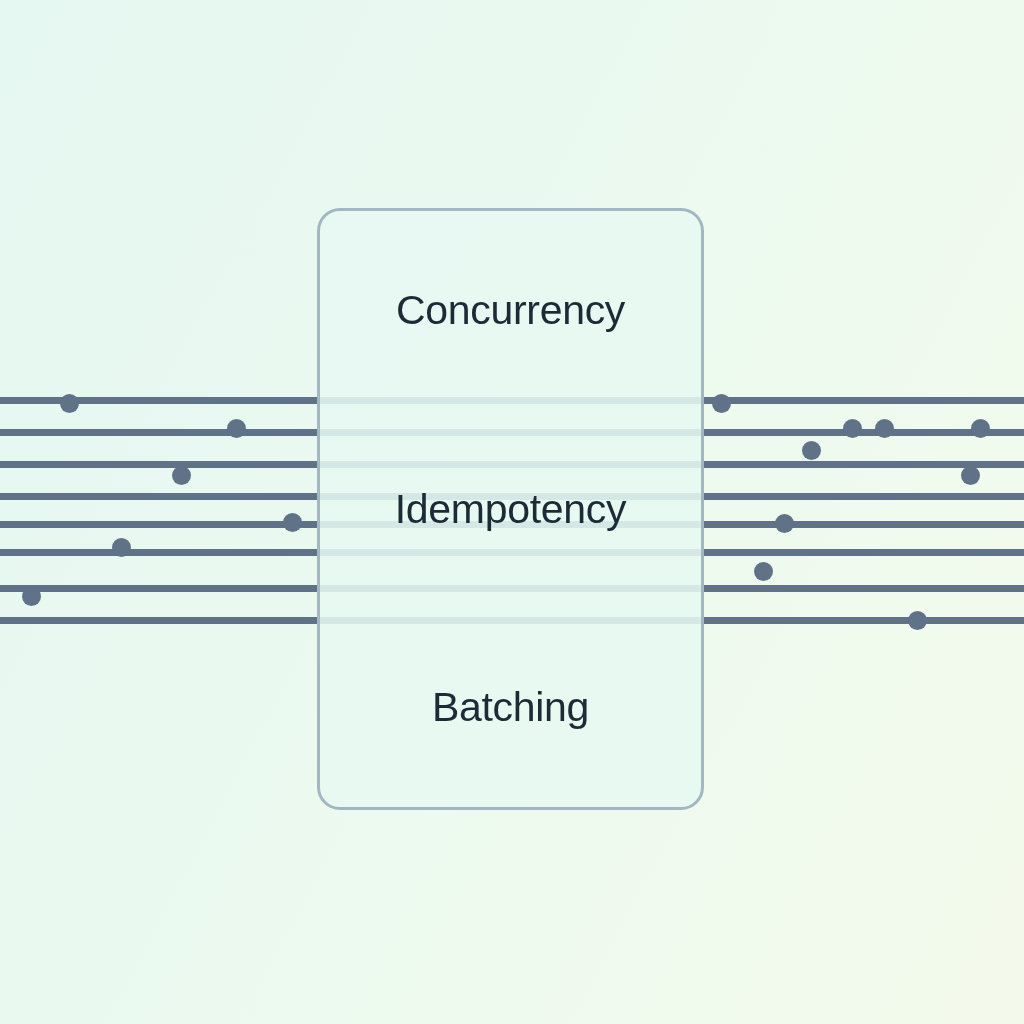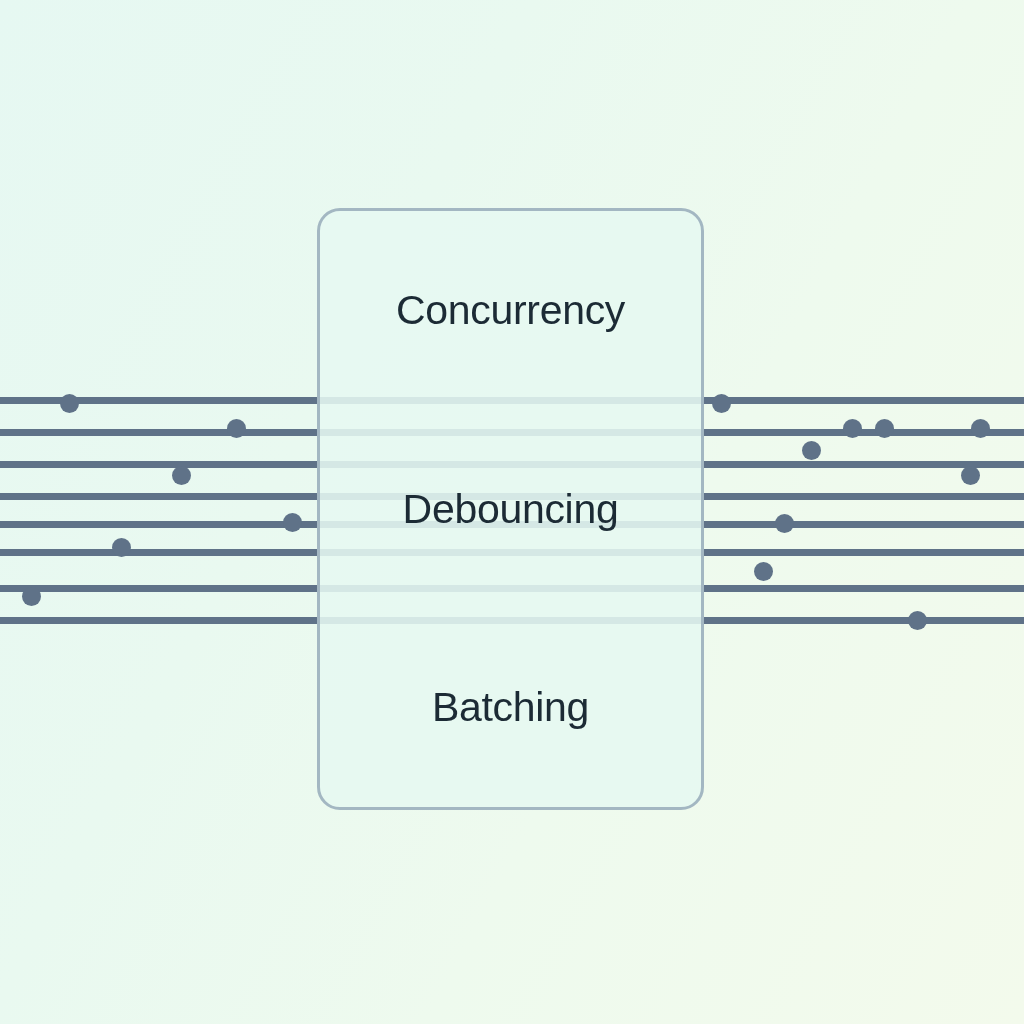--- a/index.html
+++ b/index.html
@@ -122,18 +122,18 @@
       <div class="dot" style="left: 802px; top: 441px; background: rgb(95, 114, 136);"></div>
       <div class="dot" style="left: 961px; top: 466px; background: rgb(95, 114, 136);"></div>
       <div class="dot" style="left: 775px; top: 514px; background: rgb(95, 114, 136);"></div>
       <div class="dot" style="left: 754px; top: 562px; background: rgb(95, 114, 136);"></div>
       <div class="dot" style="left: 908px; top: 611px; background: rgb(95, 114, 136);"></div>
     </div>
 
   <div class="card">
     <div class="card-list" id="card-list">
         <div class="card-item">Concurrency</div>
-        <div class="card-item">Debouncing</div>
+        <div class="card-item">Idempotency</div>
         <div class="card-item">Batching</div>
       </div>
   </div>
 
 </div>
 
 </body></html>

